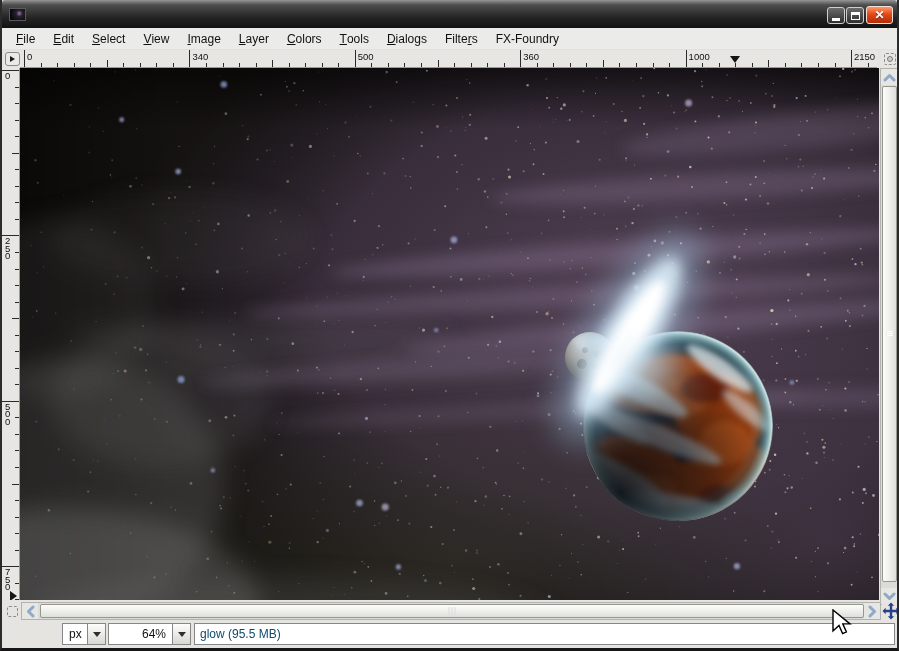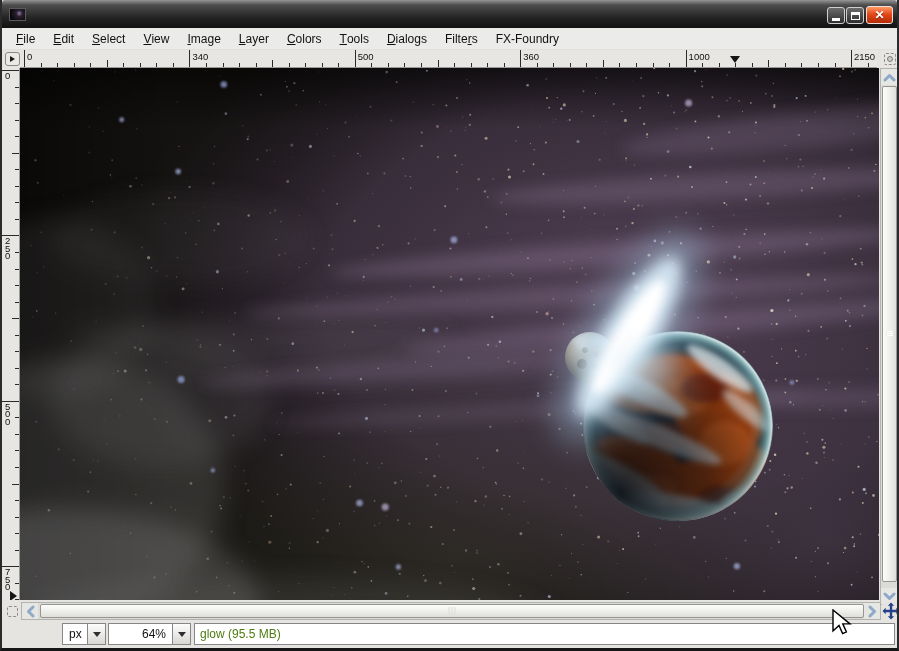--- a/index.html
+++ b/index.html
@@ -82,21 +82,21 @@
   .combo .entry{background:#fff;border:1px solid #87878a;border-right:none;font-size:12px;color:#111;
     display:flex;align-items:center;height:100%;}
   .combo .cbtn{width:19px;height:100%;border:1px solid #87878a;background:linear-gradient(#fdfdfc,#d9d7d3);
     display:flex;align-items:center;justify-content:center;}
   .cbtn .carrow{width:0;height:0;border-left:4px solid transparent;border-right:4px solid transparent;border-top:5px solid #2e2e2e;}
   .unit-combo{left:60px;}
   .unit-combo .entry{width:25px;padding-left:6px;}
   .zoom-combo{left:106px;}
   .zoom-combo .entry{width:64px;justify-content:flex-end;padding-right:6px;}
   .status-entry{position:absolute;left:192px;top:3px;width:701px;height:22px;background:#fff;
-    border:1px solid #87878a;font-size:12px;color:#4d7c0f;display:flex;align-items:center;padding-left:5px;}
+    border:1px solid #87878a;font-size:12px;color:#0c4a6e;display:flex;align-items:center;padding-left:5px;}
   
   .cursor{position:absolute;left:830px;top:609px;pointer-events:none;}
   .sb-chev{display:block;}
 </style>
 </head>
 <body>
 
 <div class="window">
 
   <div class="titlebar">

